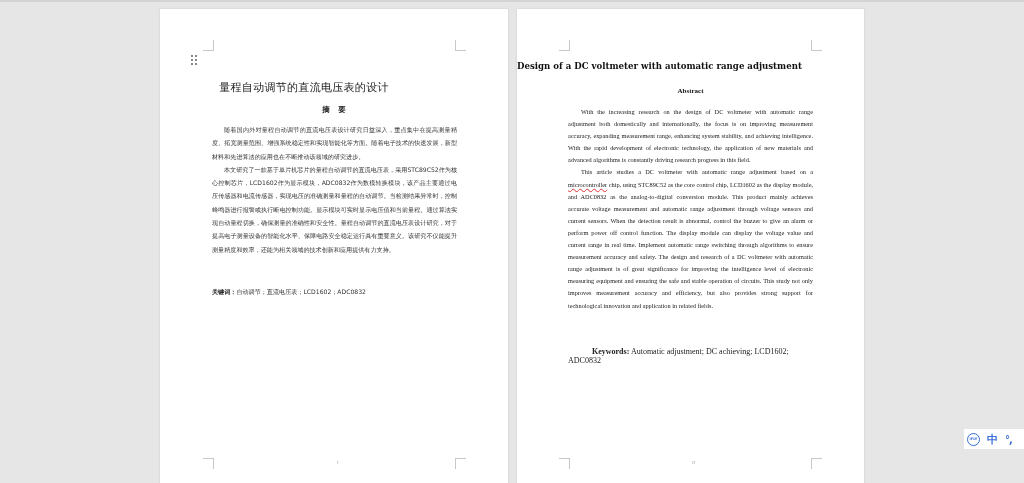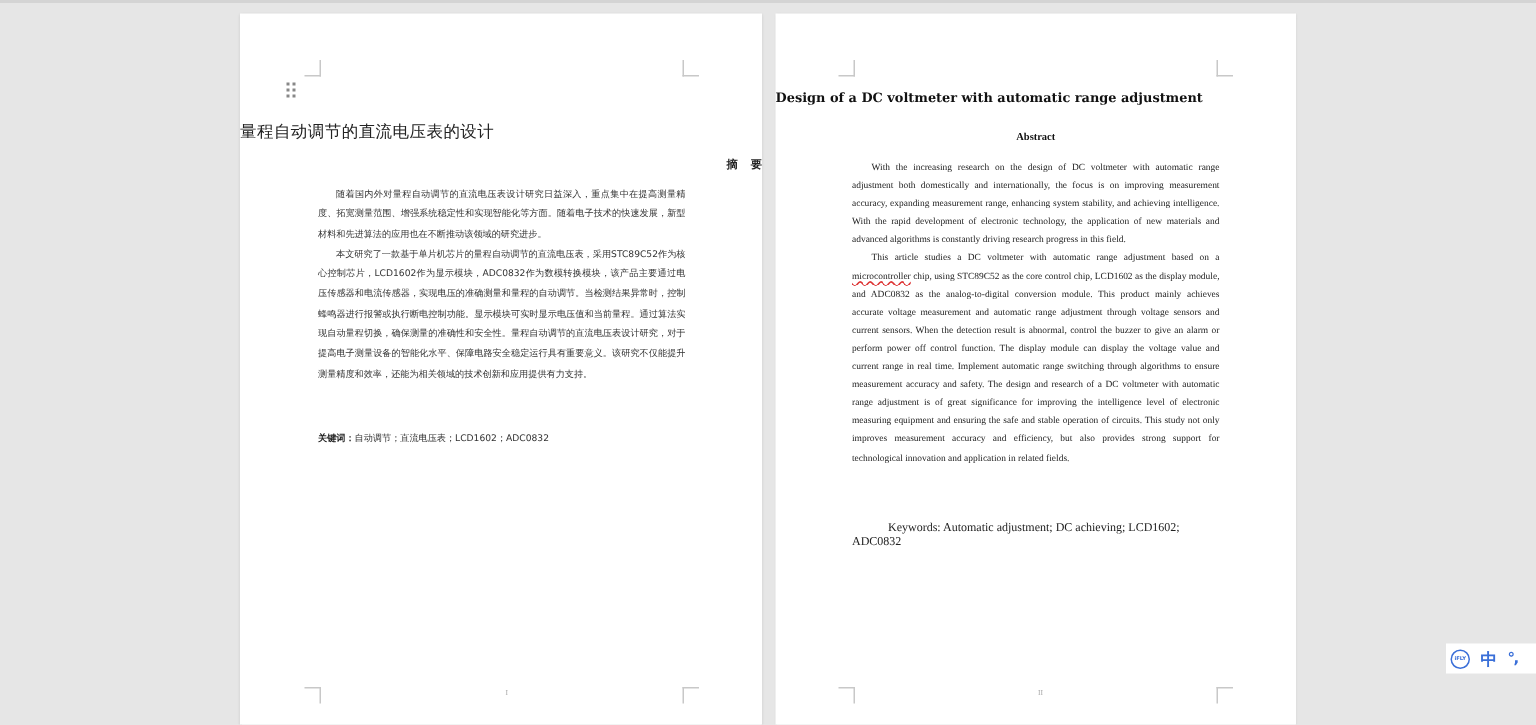--- a/index.html
+++ b/index.html
@@ -30,26 +30,26 @@
 
     .drag-handle {
       position: absolute; left: 31px; top: 46px;
       width: 7px; height: 11px;
       display: grid; grid-template-columns: 3px 3px; grid-gap: 1px 1px;
     }
     .drag-handle span { width: 2px; height: 2px; background: #888; display: block; }
 
     .cn-title {
       position: absolute; left: 0; width: 288px; top: 71px;
-      text-align: left; font-family: "DejaVu Sans", sans-serif;
+      text-align: center; font-family: "DejaVu Sans", sans-serif;
       font-size: 11px; color: #222; letter-spacing: 0.3px;
     }
     .cn-abs-h {
       position: absolute; left: 0; width: 348px; top: 96px;
-      text-align: right; font-family: "DejaVu Sans", sans-serif;
+      text-align: center; font-family: "DejaVu Sans", sans-serif;
       font-size: 7.5px; color: #222; word-spacing: 6px; font-weight: bold;
     }
     .cn-body {
       position: absolute; left: 52px; width: 245px; top: 114px;
       font-family: "DejaVu Sans", sans-serif;
       font-size: 6.1px; line-height: 13.3px; color: #333;
       text-align: justify;
     }
     .cn-body p { margin: 0; text-indent: 12px; }
     .cn-kw {
@@ -73,21 +73,21 @@
       font-family: "Liberation Serif", serif;
       font-size: 6.3px; line-height: 12.1px; color: #222;
       text-align: justify;
     }
     .en-body p { margin: 0; text-indent: 13px; }
     .squiggle { text-decoration: underline wavy #d33; text-decoration-thickness: 0.5px; }
     .en-kw {
       position: absolute; left: 51px; top: 338px; width: 250px;
       font-family: "Liberation Serif", serif; font-size: 8px; color: #222;
     }
-    .en-kw b { font-weight: normal; padding-left: 24px; }
+    .en-kw b { font-weight: bold; padding-left: 24px; }
 
     .page-num {
       position: absolute; top: 451px; font-family: "Liberation Serif", serif;
       font-size: 5px; color: #aaa;
     }
 
     .ime-bar {
       position: absolute; left: 964px; top: 429px; width: 60px; height: 20px;
       background: #ffffff; display: flex; align-items: center; gap: 7px; padding-left: 3px;
       box-sizing: border-box;

